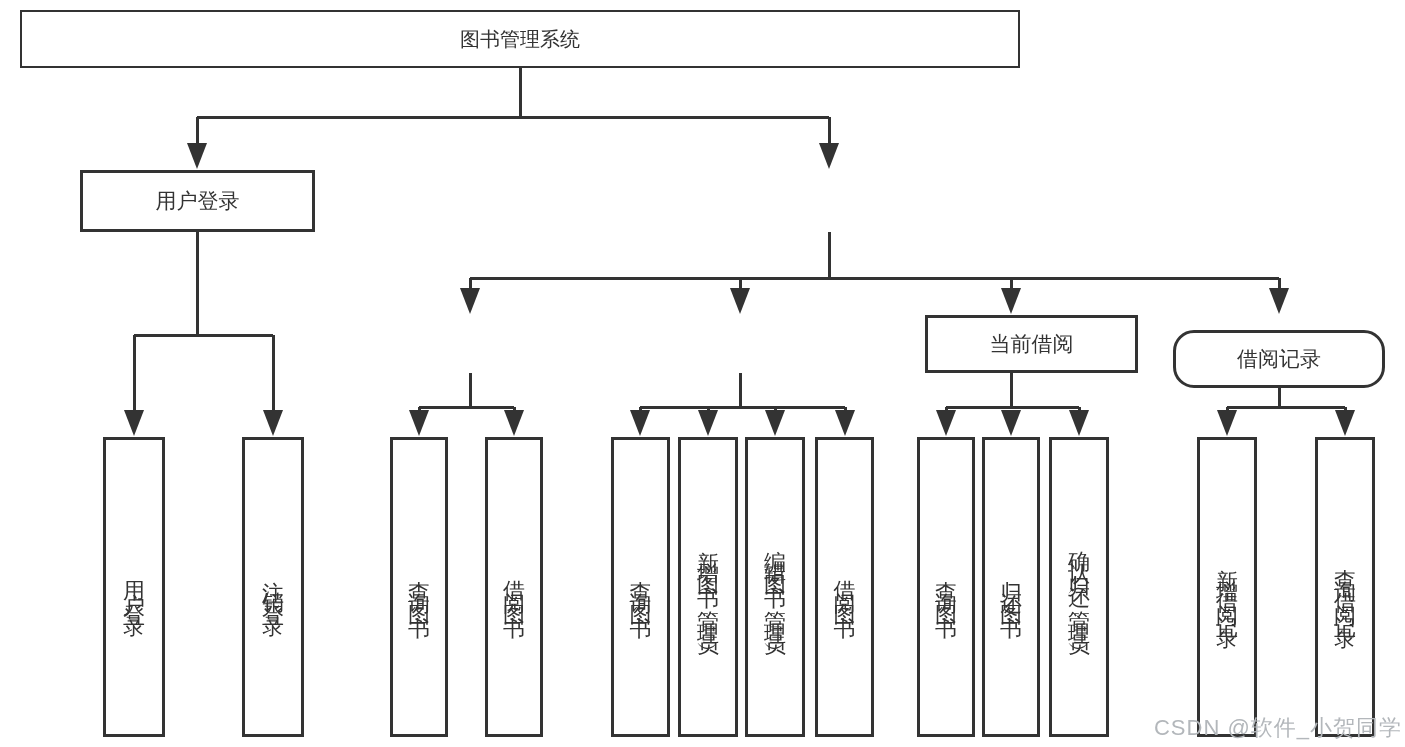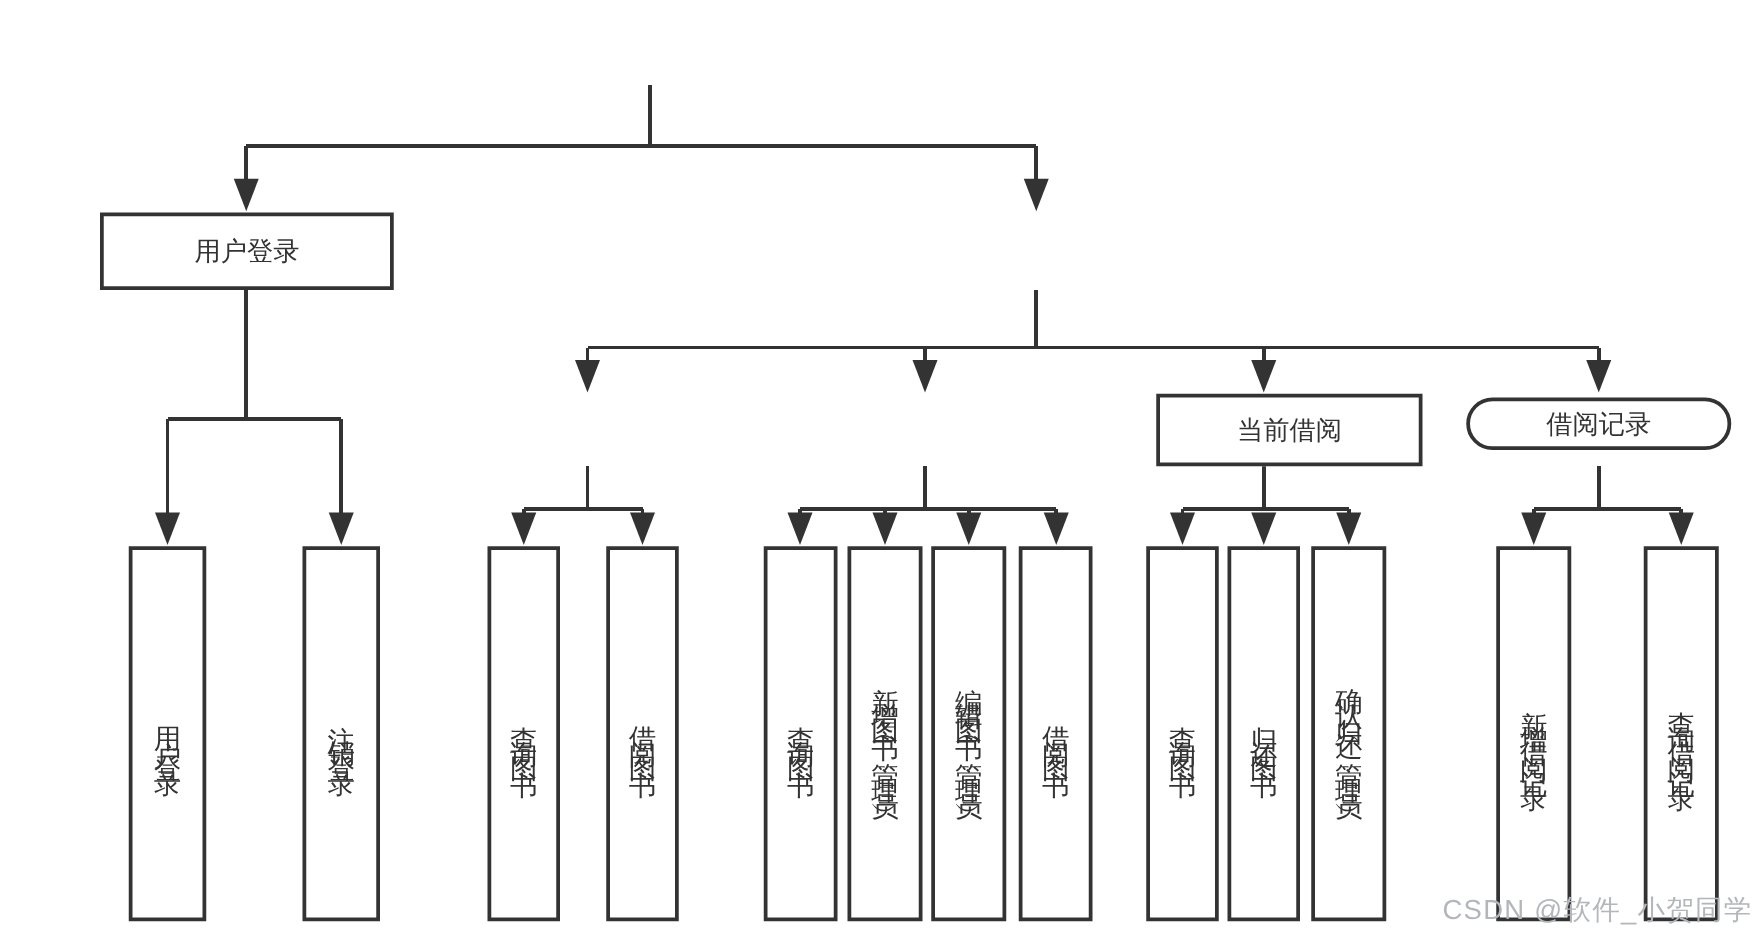--- a/index.html
+++ b/index.html
@@ -113,29 +113,32 @@
       <polygon points="1001,410 1021,410 1011,436"></polygon>
       <polygon points="1069,410 1089,410 1079,436"></polygon>
     </g>
     <g>
       <path d="M1279 373 V407 M1227 407 H1345 M1227 407 V411 M1345 407 V411"></path>
       <polygon points="1217,410 1237,410 1227,436"></polygon>
       <polygon points="1335,410 1355,410 1345,436"></polygon>
     </g>
   </svg>
 
+  <div class="node root" style="left:20px; top:10px; width:1000px; height:58px;">
+    <span>图书管理系统</span>
+  </div>
 
   <div class="node branch" style="left:80px; top:170px; width:235px; height:62px;">
     <span>用户登录</span>
   </div>
 
   <div class="node branch" style="left:905px; top:315px; width:213px; height:58px;margin-left:20px;">
     <span>当前借阅</span>
   </div>
-  <div class="node branch" style="left:1173px; top:318px; width:212px; height:42px;border-radius:21px;">
+  <div class="node branch" style="left:1173px; top:330px; width:212px; height:58px;border-radius:21px;">
     <span>借阅记录</span>
   </div>
 
   <div class="node leaf" style="left:103px; top:437px; width:62px; height:300px;">
     <span class="vtext">用户登录</span>
   </div>
   <div class="node leaf" style="left:242px; top:437px; width:62px; height:300px;">
     <span class="vtext">注销登录</span>
   </div>
 

